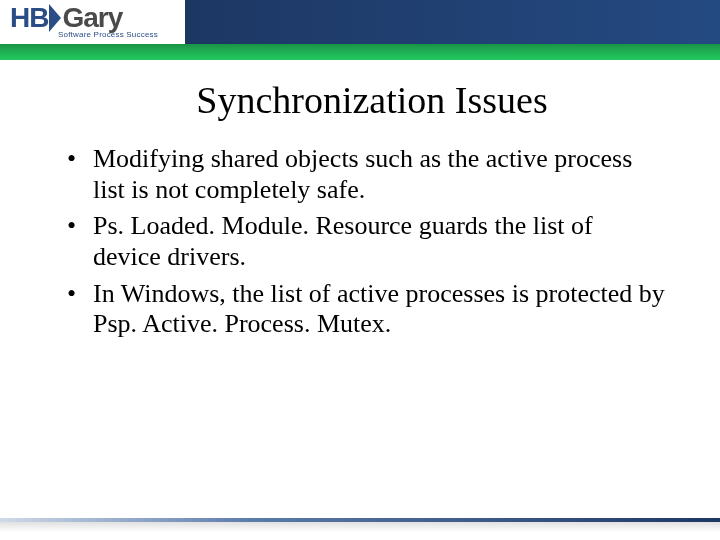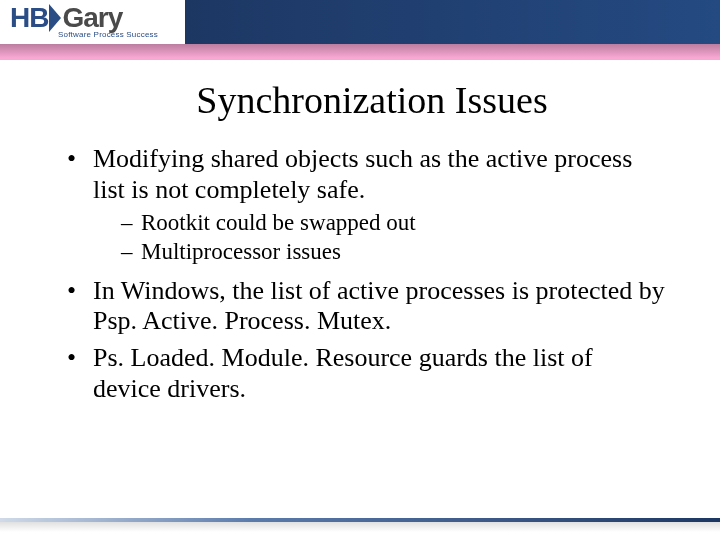--- a/index.html
+++ b/index.html
@@ -16,21 +16,21 @@
     position: relative;
     width: 720px;
     height: 540px;
     box-sizing: border-box;
   }
   
   .header {
     position: relative;
     width: 100%;
     height: 60px;
-    background: #f9a8d4;
+    background: #22c55e;
   }
   .header-stripe {
     position: absolute;
     top: 0;
     left: 0;
     width: 100%;
     height: 44px;
     background: linear-gradient(to right, #ffffff 0px, #ffffff 185px, #1d3763 185px, #244a82 100%);
   }
   .header-shadow {
@@ -167,33 +167,25 @@
     </div>
     <div class="logo-tagline">Software Process Success</div>
   </div>
 
   <div class="title">Synchronization Issues</div>
 
   <div class="body">
     <ul class="level1">
       <li>
         <span>Modifying shared objects such as the active process list is not completely safe.</span>
-        <ul class="level2">
-          <li>
-            <span>Rootkit could be swapped out</span>
-          </li>
-          <li>
-            <span>Multiprocessor issues</span>
-          </li>
-        </ul>
+      </li>
+      <li>
+        <span>Ps. Loaded. Module. Resource guards the list of device drivers.</span>
       </li>
       <li>
         <span>In Windows, the list of active processes is protected by Psp. Active. Process. Mutex.</span>
-      </li>
-      <li>
-        <span>Ps. Loaded. Module. Resource guards the list of device drivers.</span>
       </li>
     </ul>
   </div>
 
   <div class="footer-line"></div>
   <div class="footer-shadow"></div>
 </div>
 
 </body></html>

